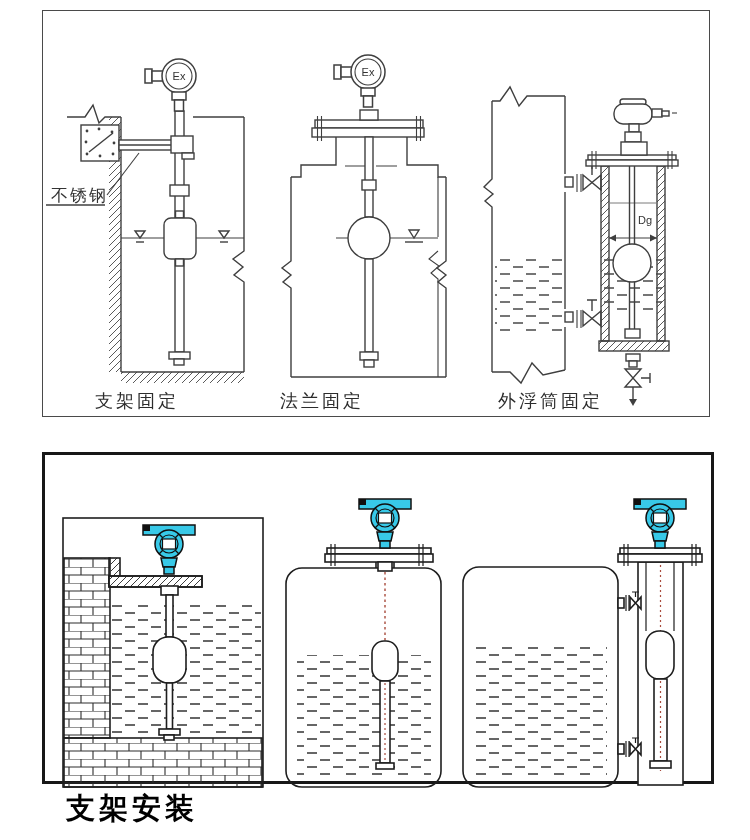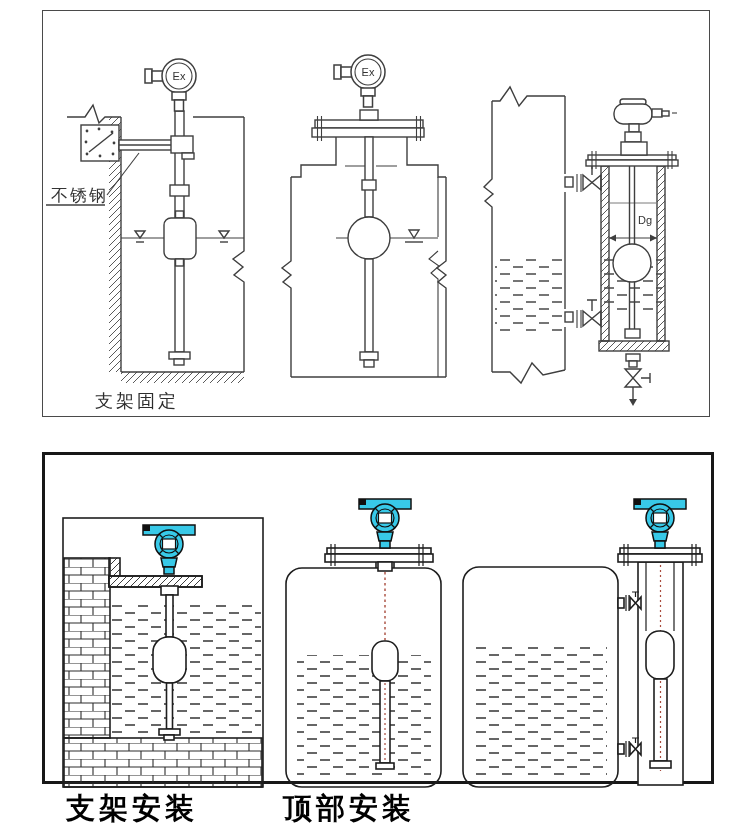--- a/index.html
+++ b/index.html
@@ -194,20 +194,22 @@
           <polygon points="582,358 598,358 590,367" fill="#fff"></polygon>
           <polygon points="582,376 598,376 590,367" fill="#fff"></polygon>
           <path d="M598,367 H607 M607,362 V372"></path>
           <path d="M590,376 V390"></path>
           <polygon points="586,388 594,388 590,395" fill="#3f3f3f" stroke="none"></polygon>
         </g>
       </g>
     </svg>
 
     <div class="cap cap-top" style="left:52px">支架固定</div>
+    <div class="cap cap-top" style="left:237px">法兰固定</div>
+    <div class="cap cap-top" style="left:455px">外浮筒固定</div>
   </div>
 
   <div class="panel panel-bottom">
     <svg width="666" height="375" viewBox="0 0 666 375">
       <defs>
         <pattern id="brickB" width="24" height="16" patternUnits="userSpaceOnUse">
           <path d="M0,0 H24 M0,8 H24 M12,0 V8 M0,8 V16 M24,8 V16" stroke="#2c2c2c" stroke-width="1.1" fill="none"></path>
         </pattern>
         <pattern id="hatchB" width="7" height="7" patternUnits="userSpaceOnUse">
           <path d="M0,7 L7,0" stroke="#3c3c3c" stroke-width="1"></path>
@@ -295,16 +297,15 @@
           <path d="M581,286 V302 M584,286 V302" stroke-width="1.2"></path>
           <polygon points="585,288 585,300 590.5,294" fill="#fff"></polygon>
           <polygon points="596,288 596,300 590.5,294" fill="#fff"></polygon>
           <path d="M590.5,288 V283 M587,283 H594" stroke-width="1.2"></path>
         </g>
         <use href="#txhead" x="615" y="63"></use>
       </g>
     </svg>
 
     <div class="cap cap-bottom" style="left:21px">支架安装</div>
-    <div class="cap cap-bottom" style="left:238px">顶部安装</div>
   </div>
 
 </div>
 
 </body></html>

